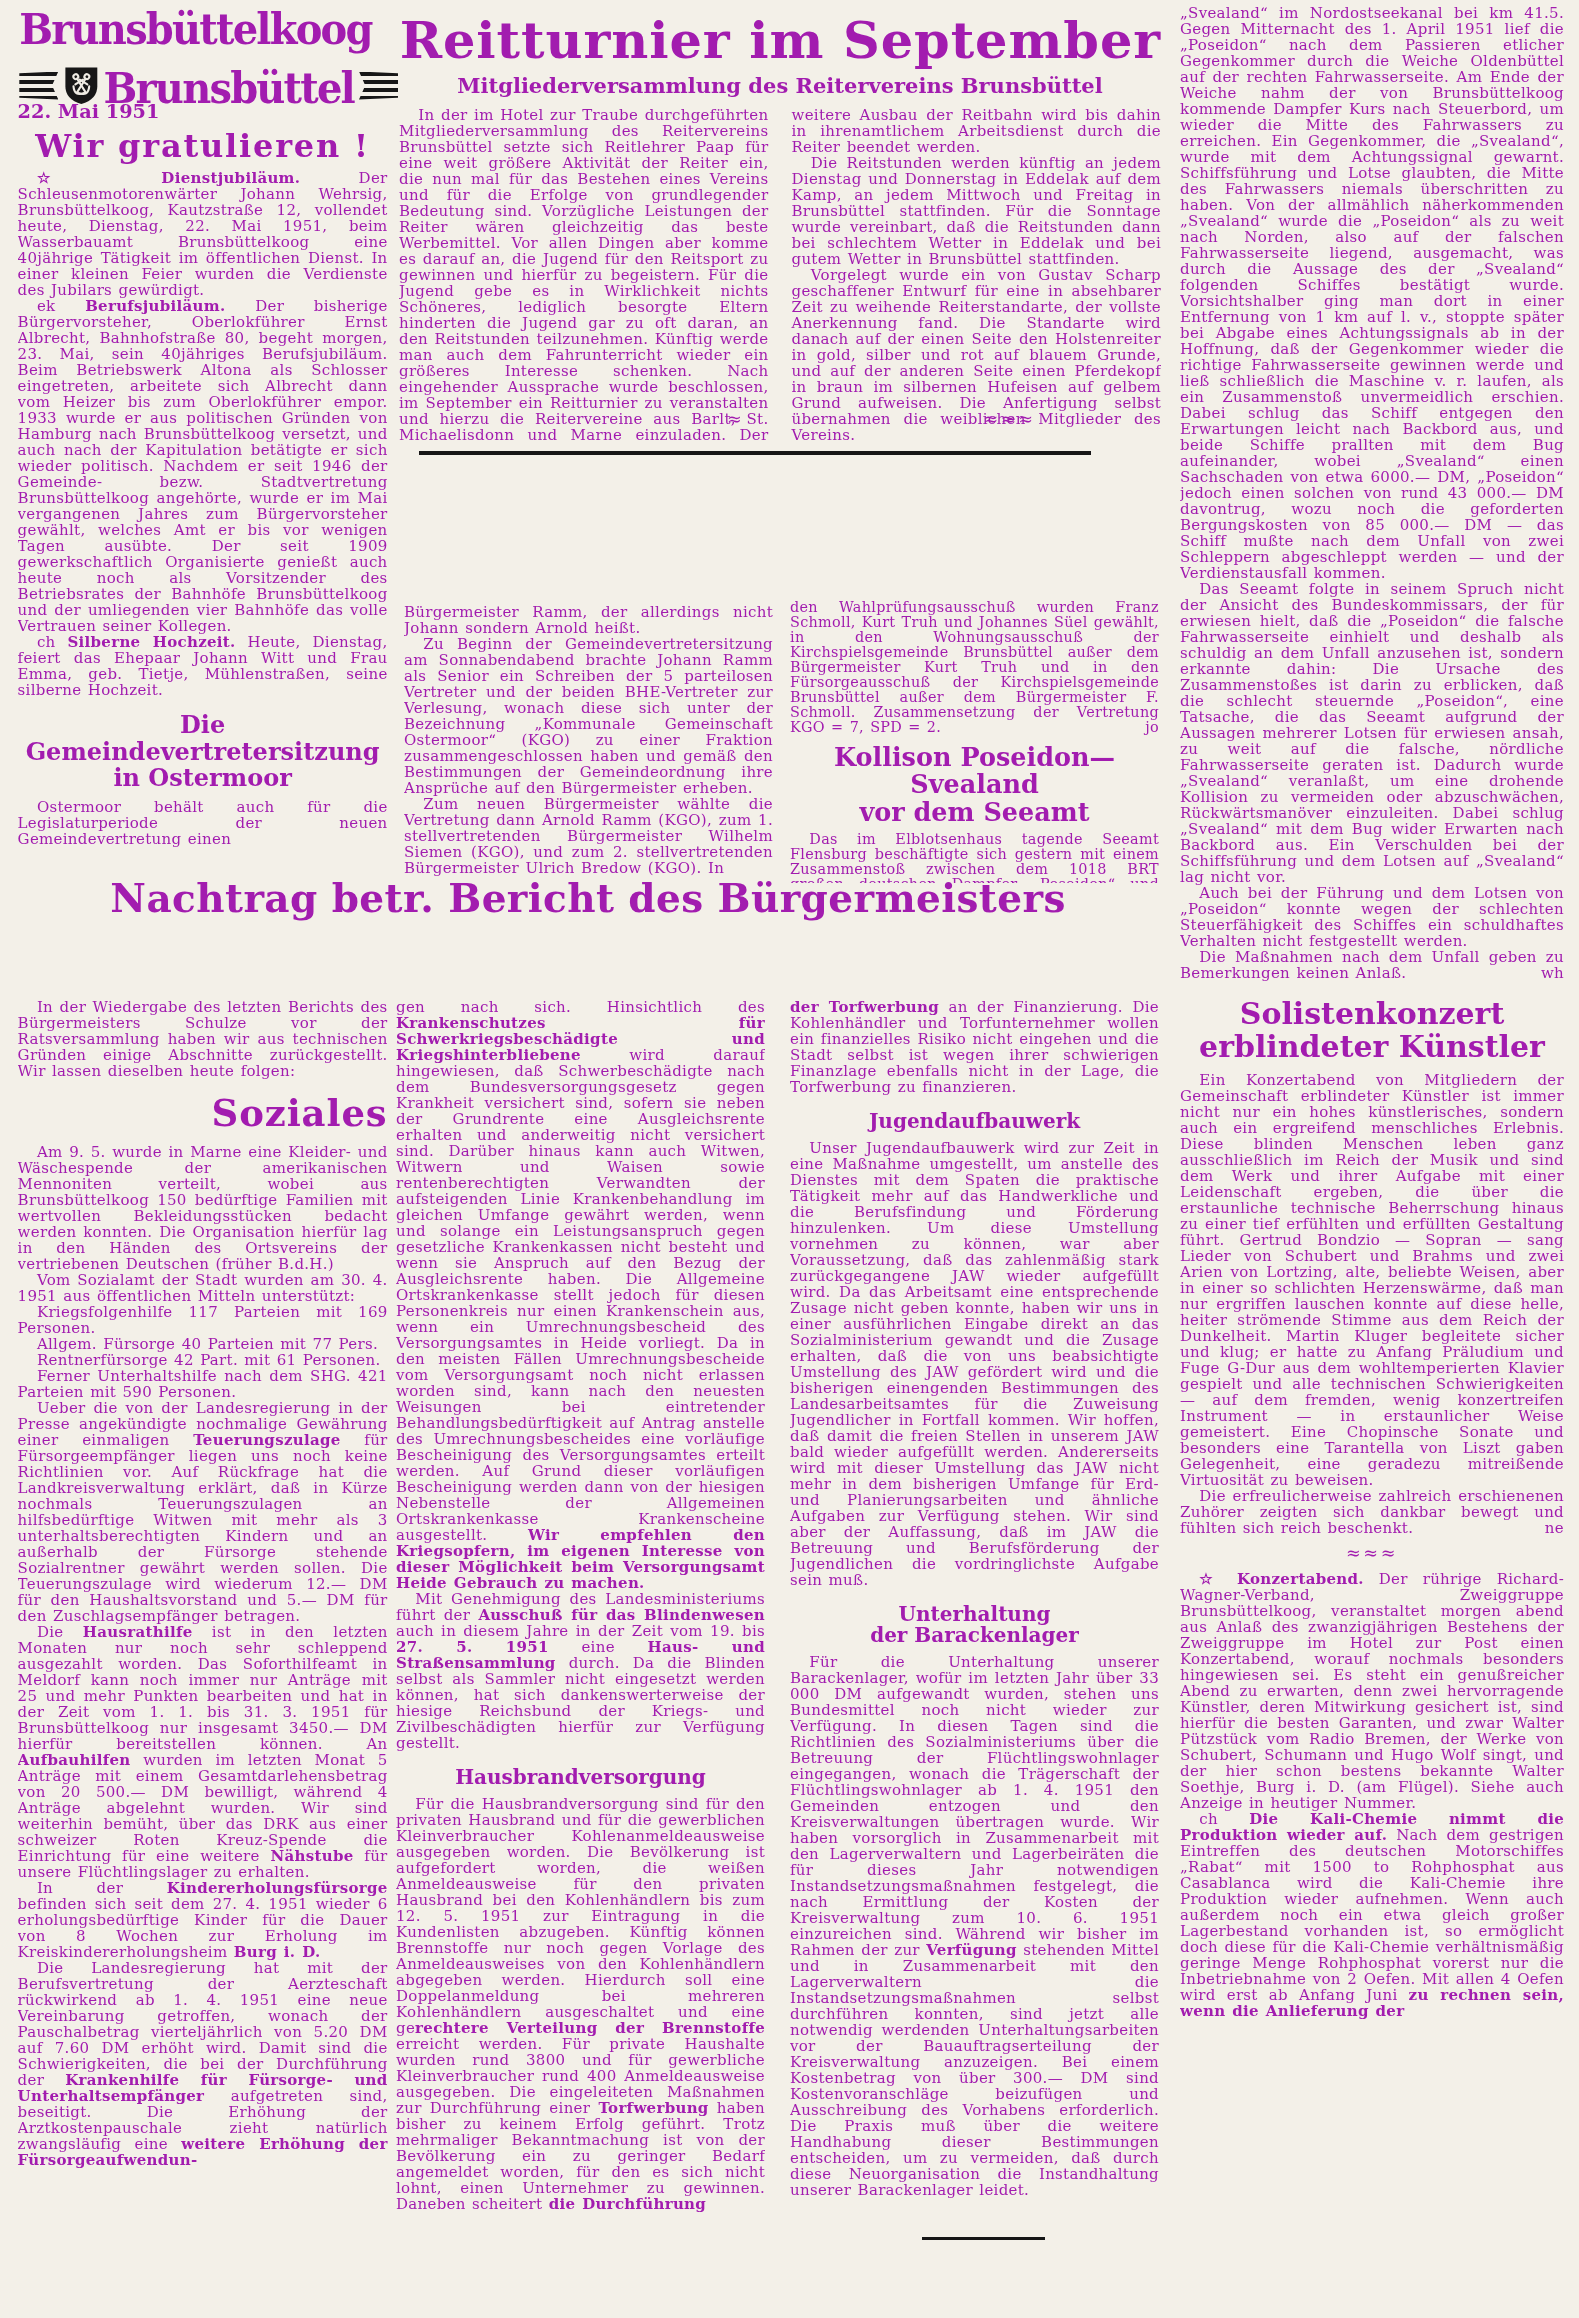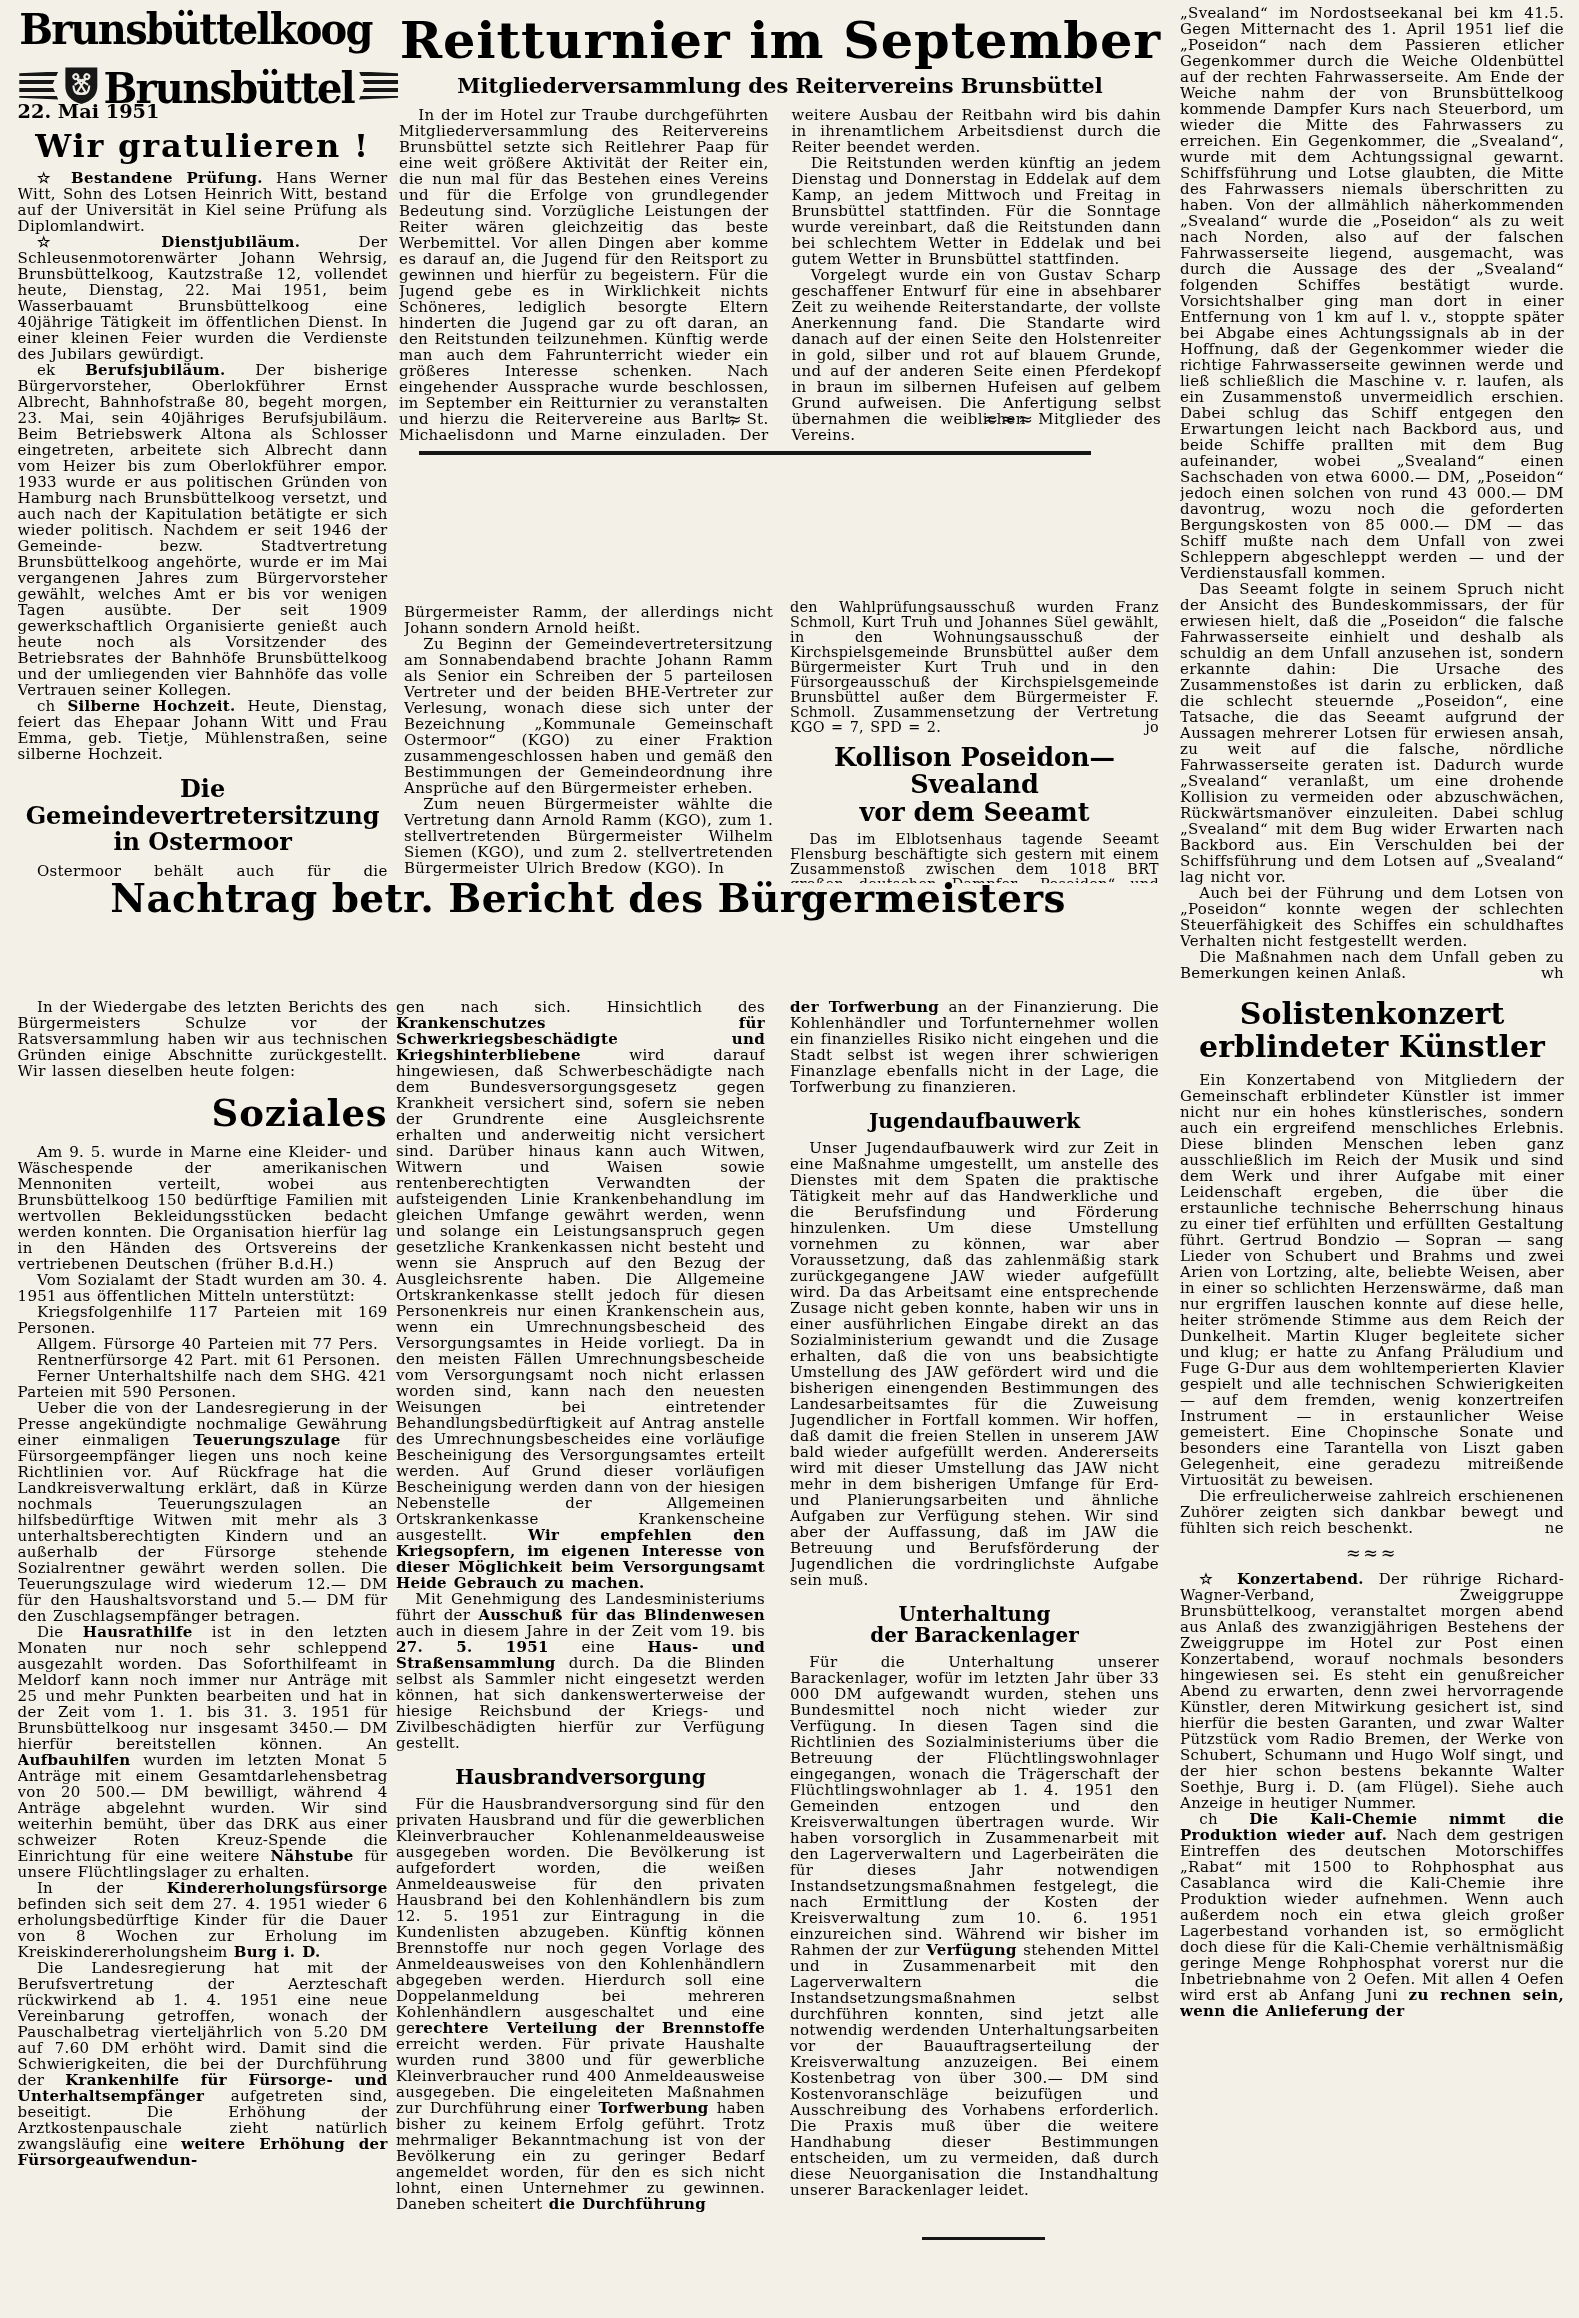--- a/index.html
+++ b/index.html
@@ -1,18 +1,18 @@
 <!DOCTYPE html>
 <html style="font-size:14px"><head>
 <meta charset="utf-8">
 <style>
   html,body{margin:0;padding:0;background:#d8d4ca;}
   .page{
     position:relative; width:1580px; height:2319px; overflow:hidden;
-    background:#f3f0e8; color:#000000;
+    background:#f3f0e8; color:#a21caf;
     font-family:"DejaVu Serif","Liberation Serif",serif;
   }
   
   .art{font-size:15px; line-height:16px; letter-spacing:0.3px; word-spacing:1.3px;}
   .art p{margin:0; text-indent:19.3px; text-align:justify;}
   .cont > p:first-child{text-indent:0;}
   .tight{font-size:14.4px; line-height:15px;}
   b{font-weight:700;}
   .sig{float:right; font-weight:400; padding-left:7px;}
   
@@ -81,21 +81,20 @@
       </svg>
       <div class="mast2 frak">Brunsbüttel</div>
       <span class="flag flagr"></span>
     </div>
   </header>
 
   <section id="col1top">
     <div class="date">22. Mai 1951</div>
     <h2 class="h-grat">Wir gratulieren !</h2>
     <div class="art">
-        <p><b>☆ Bestandene Prüfung.</b><span> Hans Werner Witt, Sohn des Lotsen Heinrich Witt, bestand auf der Universität in Kiel seine Prüfung als Diplomlandwirt.</span></p>
         <p><b>☆ Dienstjubiläum.</b><span> Der Schleusenmotorenwärter Johann Wehrsig, Brunsbüttelkoog, Kautzstraße 12, vollendet heute, Dienstag, 22. Mai 1951, beim Wasserbauamt Brunsbüttelkoog eine 40jährige Tätigkeit im öffentlichen Dienst. In einer kleinen Feier wurden die Verdienste des Jubilars gewürdigt.</span></p>
         <p><span>ek </span><b>Berufsjubiläum.</b><span> Der bisherige Bürgervorsteher, Oberlokführer Ernst Albrecht, Bahnhofstraße 80, begeht morgen, 23. Mai, sein 40jähriges Berufsjubiläum. Beim Betriebswerk Altona als Schlosser eingetreten, arbeitete sich Albrecht dann vom Heizer bis zum Oberlokführer empor. 1933 wurde er aus politischen Gründen von Hamburg nach Brunsbüttelkoog versetzt, und auch nach der Kapitulation betätigte er sich wieder politisch. Nachdem er seit 1946 der Gemeinde- bezw. Stadtvertretung Brunsbüttelkoog angehörte, wurde er im Mai vergangenen Jahres zum Bürgervorsteher gewählt, welches Amt er bis vor wenigen Tagen ausübte. Der seit 1909 gewerkschaftlich Organisierte genießt auch heute noch als Vorsitzender des Betriebsrates der Bahnhöfe Brunsbüttelkoog und der umliegenden vier Bahnhöfe das volle Vertrauen seiner Kollegen.</span></p>
         <p><span>ch </span><b>Silberne Hochzeit.</b><span> Heute, Dienstag, feiert das Ehepaar Johann Witt und Frau Emma, geb. Tietje, Mühlenstraßen, seine silberne Hochzeit.</span></p>
       </div>
     <h3 class="h-gem"><span>Die Gemeindevertretersitzung</span><br><span>in Ostermoor</span></h3>
     <div class="art">
         <p><span>Ostermoor behält auch für die Legislaturperiode der neuen Gemeindevertretung einen</span></p>
       </div>
   </section>
 

